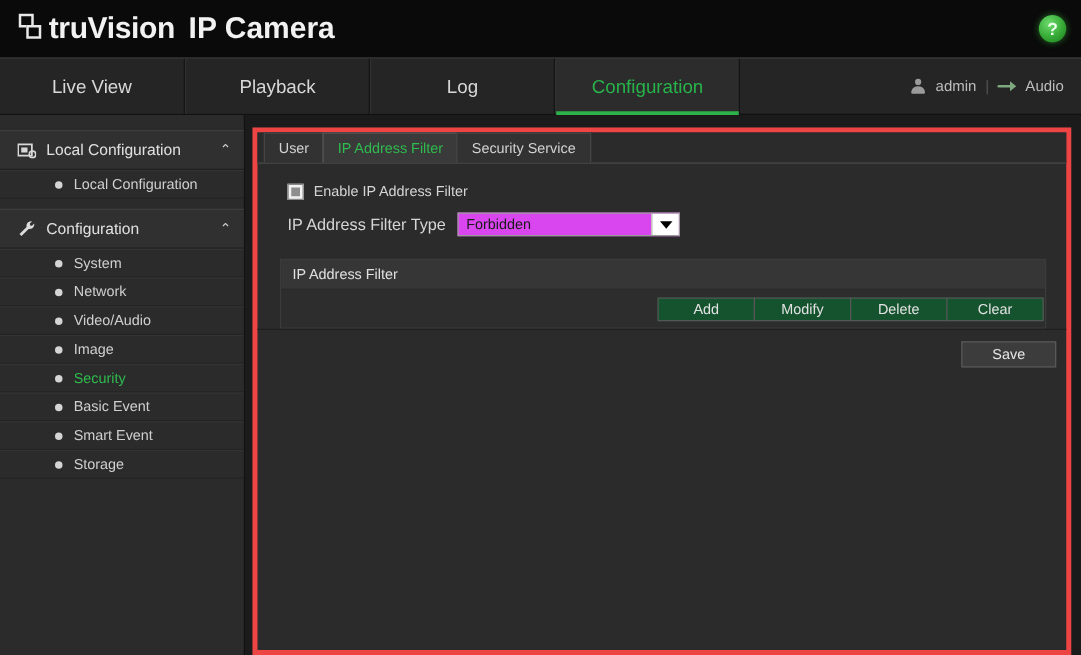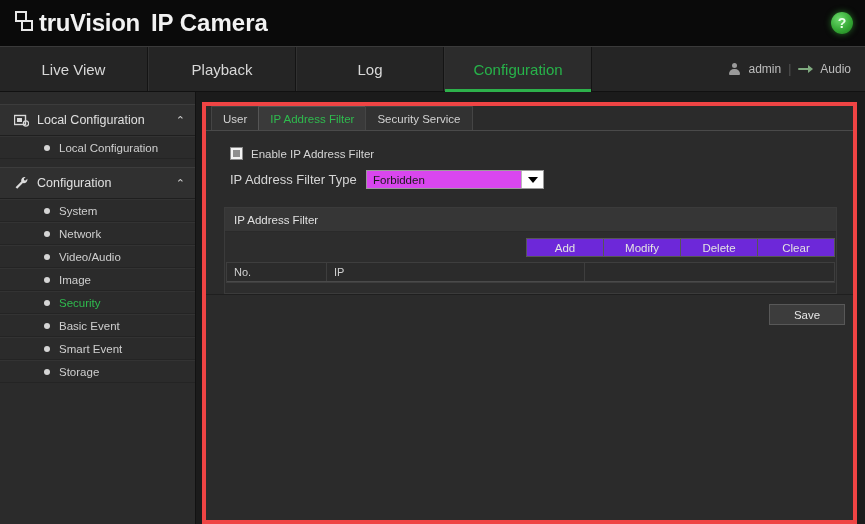--- a/index.html
+++ b/index.html
@@ -355,21 +355,21 @@
   }
   .btnbar {
     display: flex;
     justify-content: flex-end;
     gap: 0px;
     padding: 6px 1px 5px 0;
   }
   .btn {
     width: 78px;
     height: 19px;
-    background: #6d28d9;
+    background: #14532d;
     border: 1px solid #565656;
     color: #e2e2e2;
     font-size: 11.5px;
     display: flex;
     align-items: center;
     justify-content: center;
     cursor: pointer;
     margin-left: -1px;
     font-family: "Liberation Sans", sans-serif;
   }
@@ -547,28 +547,20 @@
         <div class="subpanel">
           <div class="subpanel-title">IP Address Filter</div>
 
           <div class="btnbar">
             <div class="btn">Add</div>
             <div class="btn">Modify</div>
             <div class="btn">Delete</div>
             <div class="btn">Clear</div>
           </div>
 
-          <div class="table">
-            <div class="thead">
-              <div class="th c1">No.</div>
-              <div class="th c2">IP</div>
-              <div class="th c3"></div>
-            </div>
-            <div class="tbody"></div>
-          </div>
         </div>
 
         <div class="footer">
           <div class="btn-save">Save</div>
         </div>
 
       </div>
     </div>
   </div>
 </div>

